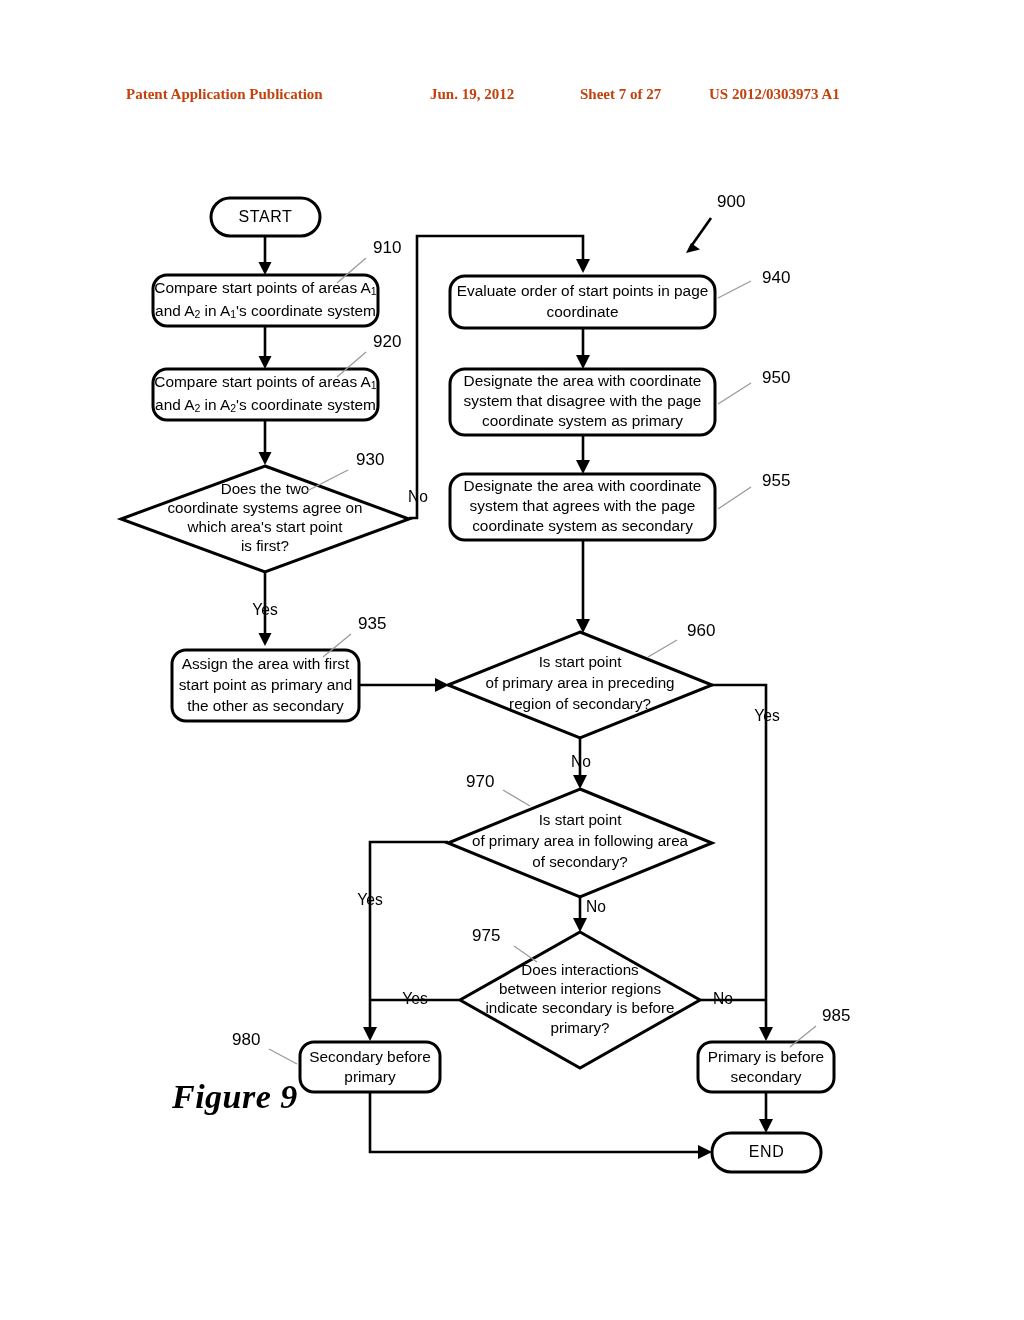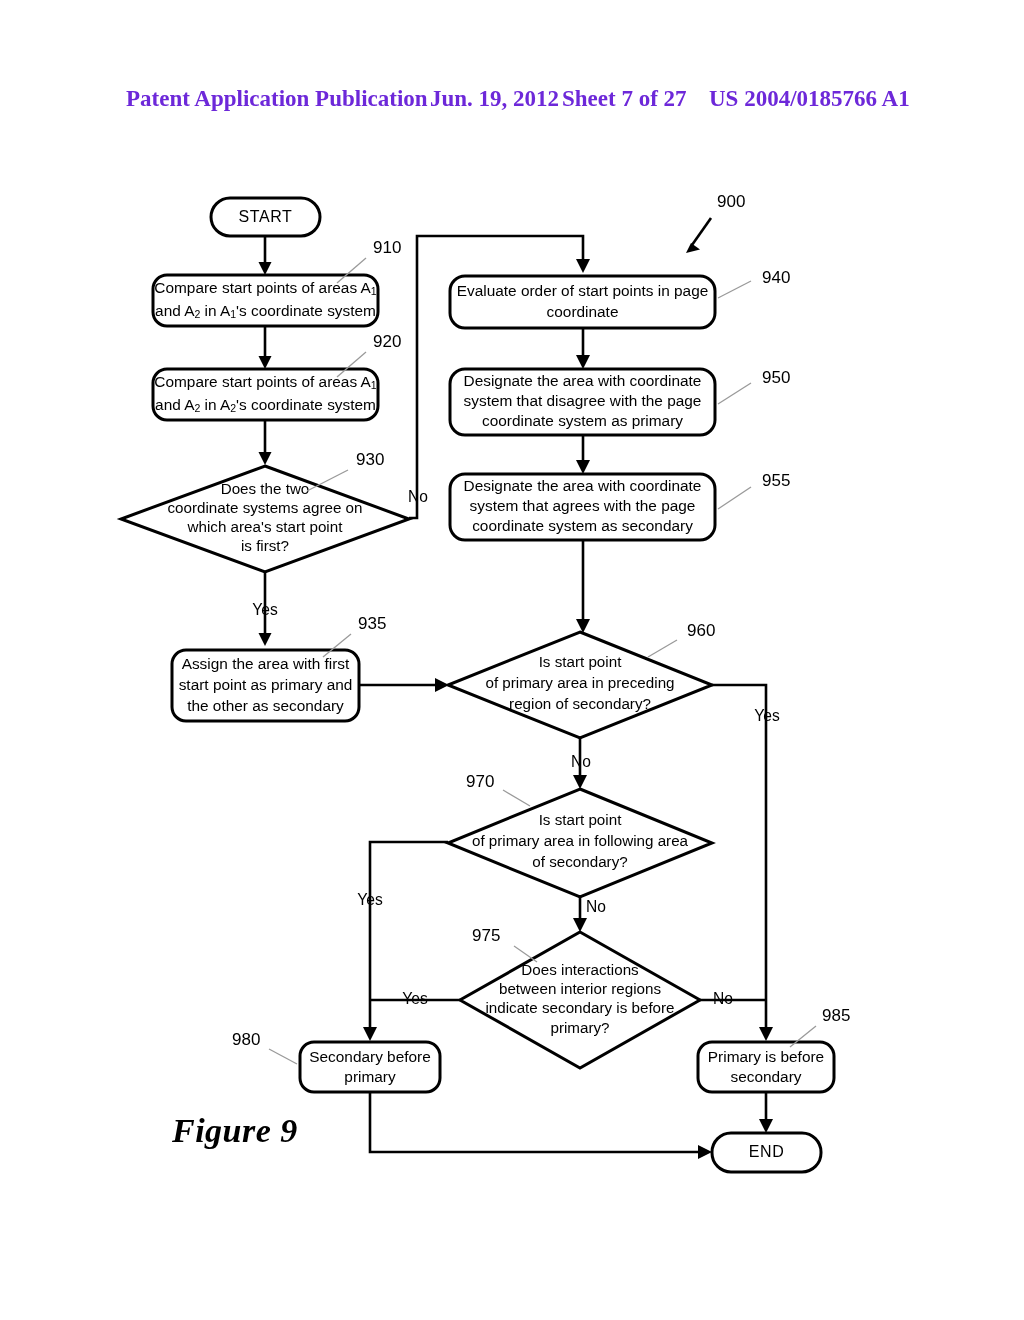--- a/index.html
+++ b/index.html
@@ -23,38 +23,38 @@
   }
   
   .pub-header {
     position: absolute;
     left: 0;
     top: 86px;
     width: 1024px;
     height: 26px;
     font-family: "Liberation Serif", serif;
     font-weight: bold;
-    font-size: 23px;
-    color: #6d28d9;
+    font-size: 15px;
+    color: #c2410c;
     white-space: nowrap;
   }
   .pub-header > span {
     position: absolute;
     top: 0;
   }
   .hdr-pub   { left: 126px; }
   .hdr-date  { left: 430px; }
-  .hdr-sheet { left: 562px; }
+  .hdr-sheet { left: 580px; }
   .hdr-num   { left: 709px; }
 
   
   .fig-caption {
     position: absolute;
     left: 172px;
-    top: 1112px;
+    top: 1078px;
     font-family: "Liberation Serif", serif;
     font-style: italic;
     font-weight: bold;
     font-size: 34px;
     letter-spacing: 0.5px;
     color: #000000;
   }
 
   
   #flow {
@@ -123,21 +123,21 @@
 </style>
 </head>
 <body>
 
 <div class="page">
 
   <div class="pub-header">
     <span class="hdr-pub">Patent Application Publication</span>
     <span class="hdr-date">Jun. 19, 2012</span>
     <span class="hdr-sheet">Sheet 7 of 27</span>
-    <span class="hdr-num">US 2004/0185766 A1</span>
+    <span class="hdr-num">US 2012/0303973 A1</span>
   </div>
 
   <div class="fig-caption">Figure 9</div>
 
   <svg id="flow" viewBox="0 0 1024 1320">
 
     <g>
 
       <path class="conn" d="M265,236 L265,266"></path>
       <path class="ptr" d="M265,275 l-6.5,-13 l13,0 z"></path>

